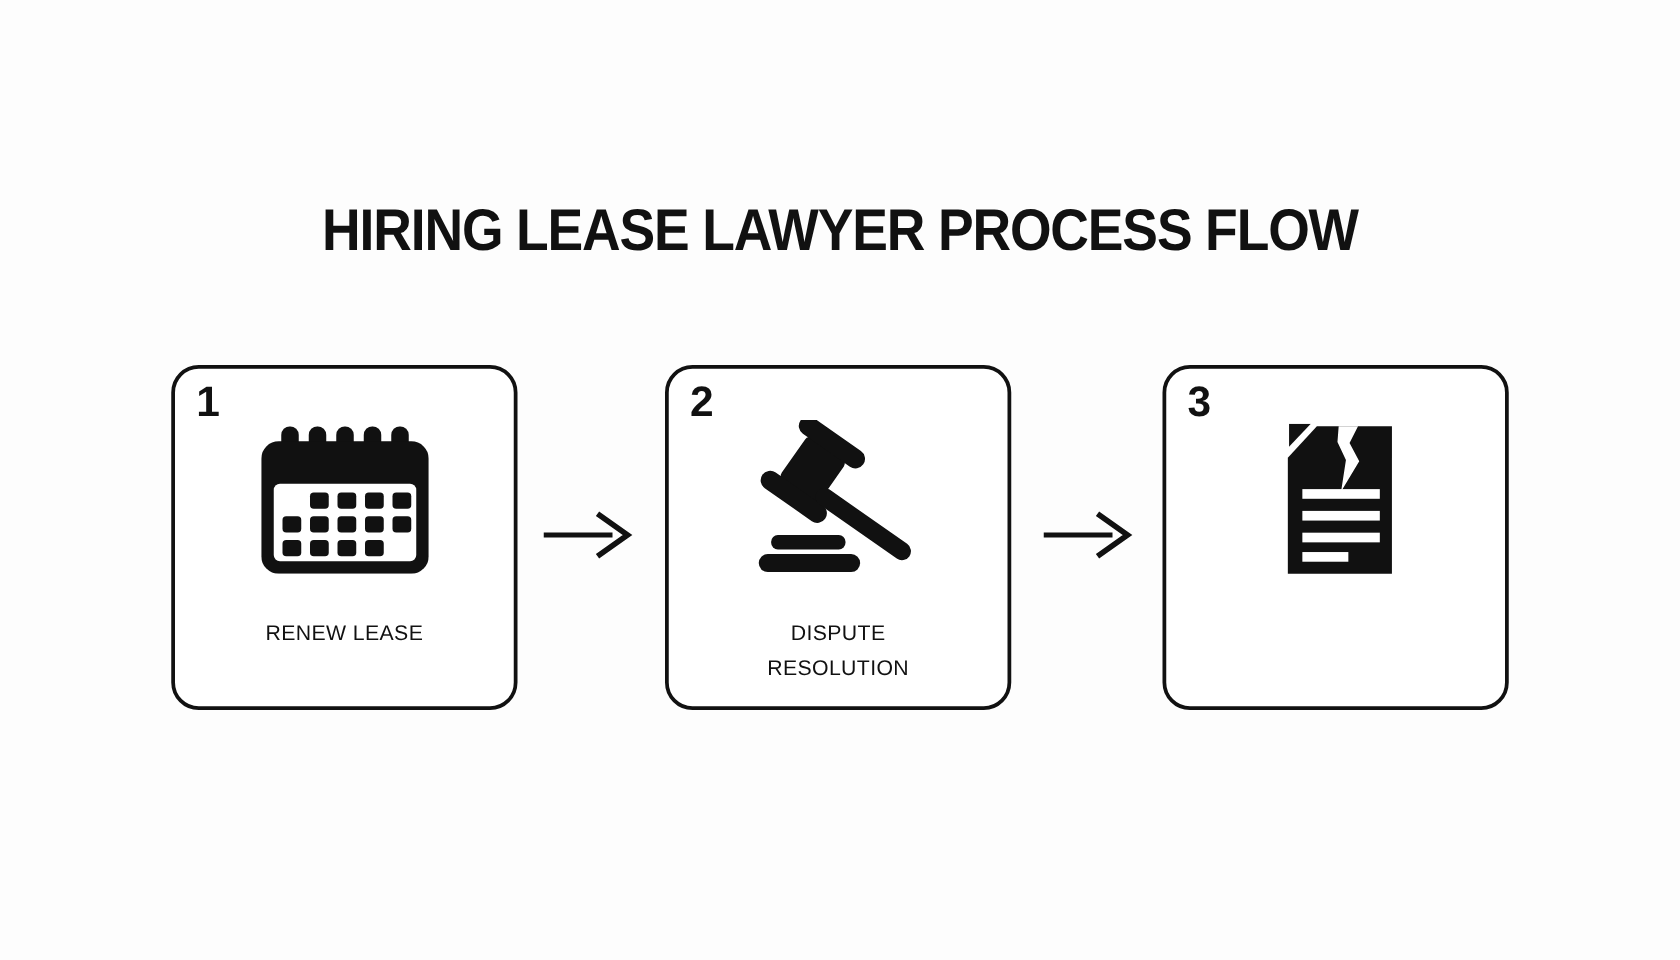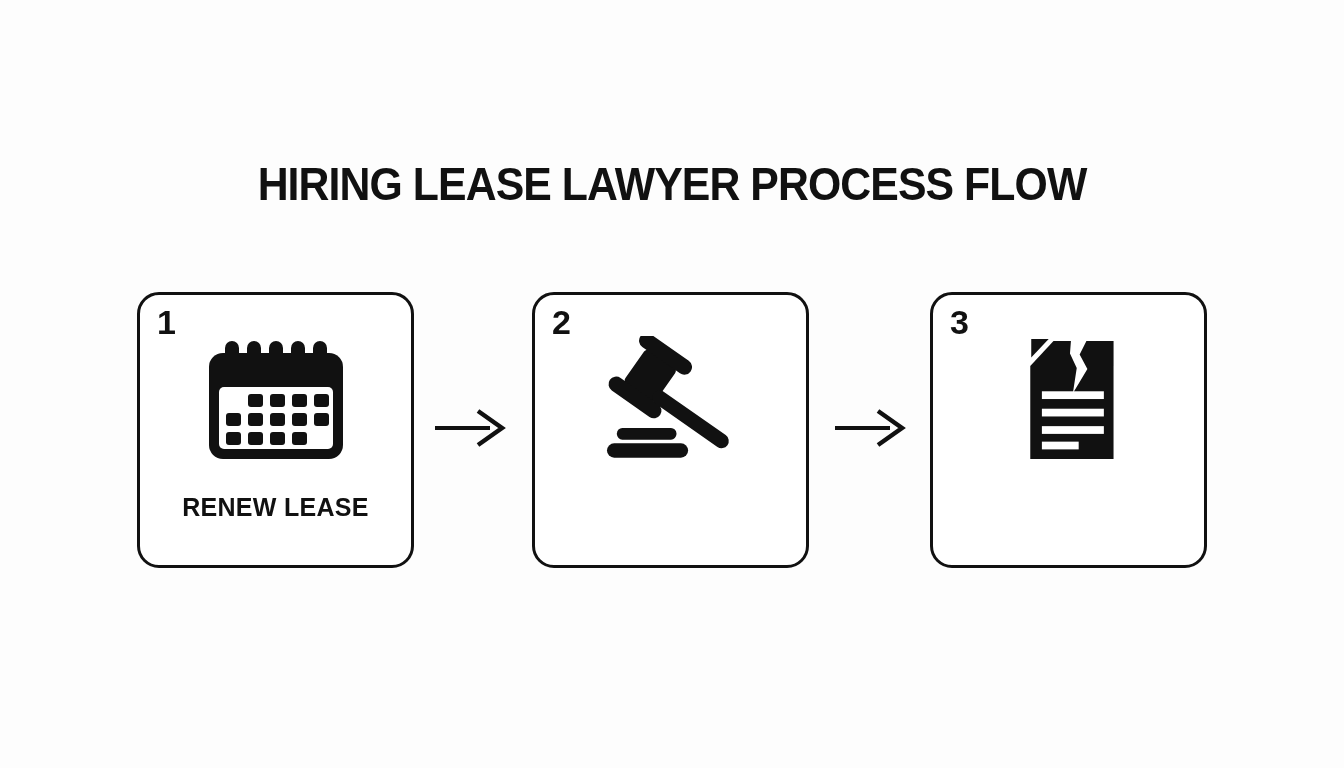--- a/index.html
+++ b/index.html
@@ -53,22 +53,22 @@
     display:flex;
     align-items:center;
     justify-content:center;
     color:var(--ink);
   }
   .icon-wrap svg{display:block;}
   .label{
     position:absolute;
     top:198px;left:8px;right:8px;
     text-align:center;
-    font-size:25px;
-    font-weight:bold;
+    font-size:17px;
+    font-weight:normal;
     line-height:28px;
     letter-spacing:0.3px;
     white-space:pre-line;
   }
   .arrow{
     position:absolute;
     top:405px;
     width:78px;height:46px;
     color:var(--ink);
   }
@@ -125,20 +125,22 @@
         <g transform="rotate(35 57 44)">
           <rect x="36" y="21" width="42" height="46" rx="5"></rect>
           <rect x="23" y="6" width="68" height="17" rx="8.5"></rect>
           <rect x="23" y="65" width="68" height="17" rx="8.5"></rect>
         </g>
         <rect x="60" y="58" width="100" height="16" rx="8" transform="rotate(35 64 66)"></rect>
         <rect x="20" y="102" width="66" height="13" rx="6"></rect>
         <rect x="9" y="119" width="90" height="16" rx="8"></rect>
       </svg>
     </div>
+    <div class="label">DISPUTE
+RESOLUTION</div>
   </section>
 
   <div class="arrow a2">
     <svg width="78" height="46" viewBox="0 0 78 46" fill="none" stroke="currentColor" aria-hidden="true">
       <path d="M3 23 H58" stroke-width="4"></path>
       <path d="M46 6 L70 23 L46 40" stroke-width="4.5" stroke-linejoin="miter"></path>
     </svg>
   </div>
 
   <section class="card c3">

